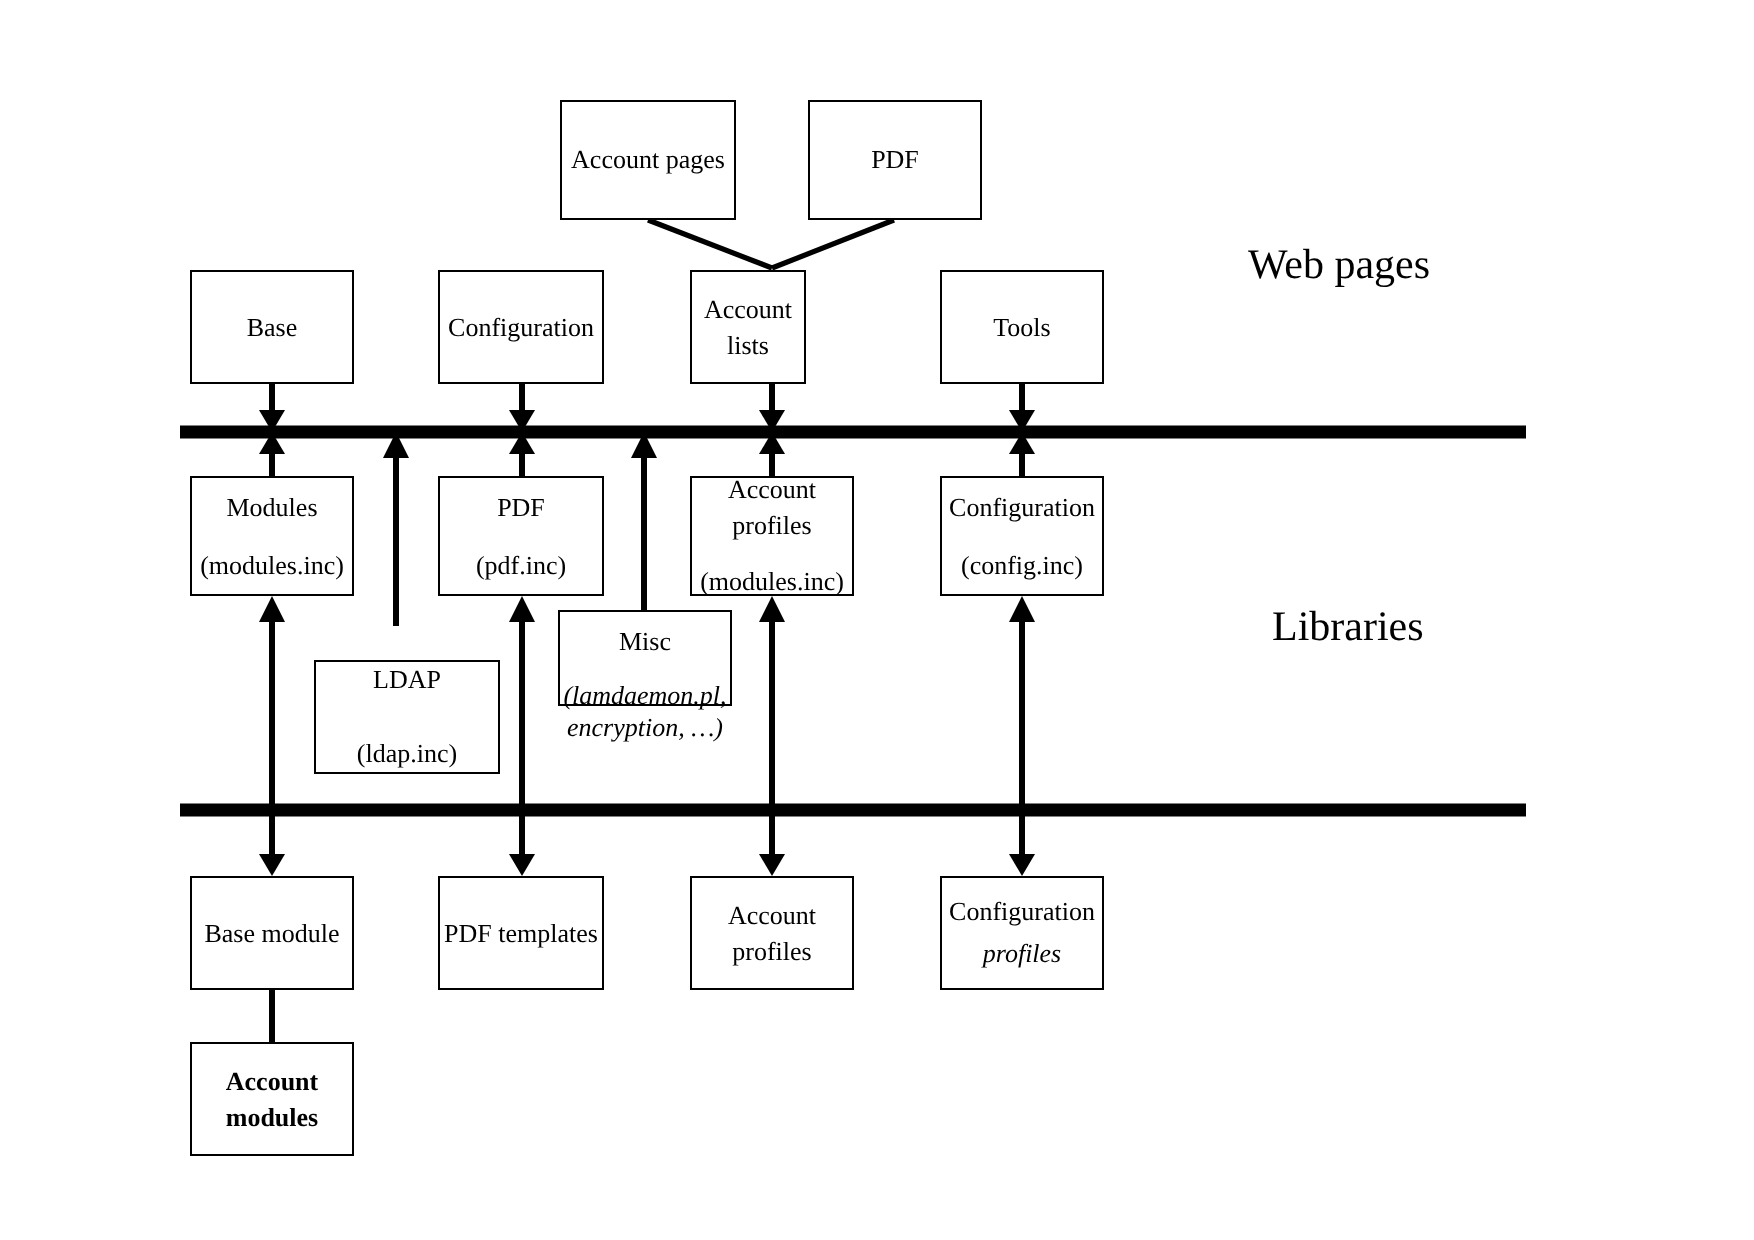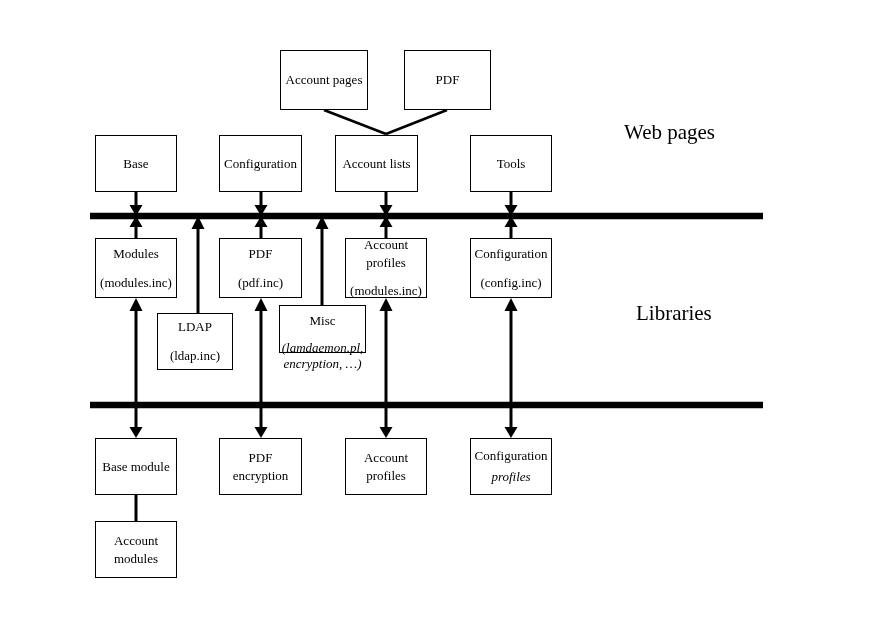--- a/index.html
+++ b/index.html
@@ -167,21 +167,21 @@
   </div>
 
   <div class="node" style="left:95px; top:135px; width:82px; height:57px;">
     <span class="ln1">Base</span>
   </div>
 
   <div class="node" style="left:219px; top:135px; width:83px; height:57px;">
     <span class="ln1">Configuration</span>
   </div>
 
-  <div class="node" style="left:335px; top:135px; width:83px; height:57px;text-align:center;">
+  <div class="node" style="left:345px; top:135px; width:58px; height:57px;text-align:center;">
     <span class="ln1">Account lists</span>
   </div>
 
   <div class="node" style="left:95px; top:238px; width:82px; height:60px;">
     <span class="ln1">Modules</span>
     <span class="ln2">(modules.inc)</span>
   </div>
 
   <div class="node" style="left:470px; top:135px; width:82px; height:57px;">
     <span class="ln1">Tools</span>
@@ -195,47 +195,47 @@
   <div class="node" style="left:345px; top:238px; width:82px; height:60px;">
     <span class="ln1">Account profiles</span>
     <span class="ln2">(modules.inc)</span>
   </div>
 
   <div class="node" style="left:470px; top:238px; width:82px; height:60px;">
     <span class="ln1">Configuration</span>
     <span class="ln2">(config.inc)</span>
   </div>
 
-  <div class="node" style="left:157px; top:313px; width:76px; height:57px;">
+  <div class="node" style="left:157px; top:330px; width:93px; height:57px;justify-content:space-between;">
     <span class="ln1">LDAP</span>
     <span class="ln2">(ldap.inc)</span>
   </div>
 
   <div class="node tight" style="left:279px; top:305px; width:87px; height:48px; justify-content:flex-start; padding-top:6px;">
     <span class="ln1">Misc</span>
     <span class="ln2" style="margin-top:10px; line-height:1.25;">(lamdaemon.pl, encryption, …)</span>
   </div>
 
   <div class="node" style="left:95px; top:438px; width:82px; height:57px;">
     <span class="ln1">Base module</span>
   </div>
 
   <div class="node" style="left:219px; top:438px; width:83px; height:57px;">
-    <span class="ln1">PDF encryption</span>
+    <span class="ln1">PDF templates</span>
   </div>
 
   <div class="node" style="left:345px; top:438px; width:82px; height:57px;">
     <span class="ln1">Account profiles</span>
   </div>
 
   <div class="node tight" style="left:470px; top:438px; width:82px; height:57px;">
     <span class="ln1">Configuration</span>
     <span class="ln2">profiles</span>
   </div>
 
-  <div class="node" style="left:95px; top:521px; width:82px; height:57px;">
+  <div class="node" style="left:95px; top:521px; width:82px; height:57px;font-weight:bold;">
     <span class="ln1">Account modules</span>
   </div>
 
   <div class="zone-label" style="left:624px; top:120px;">Web pages</div>
   <div class="zone-label" style="left:636px; top:301px;">Libraries</div>
 
 </div>
 
 </body></html>

